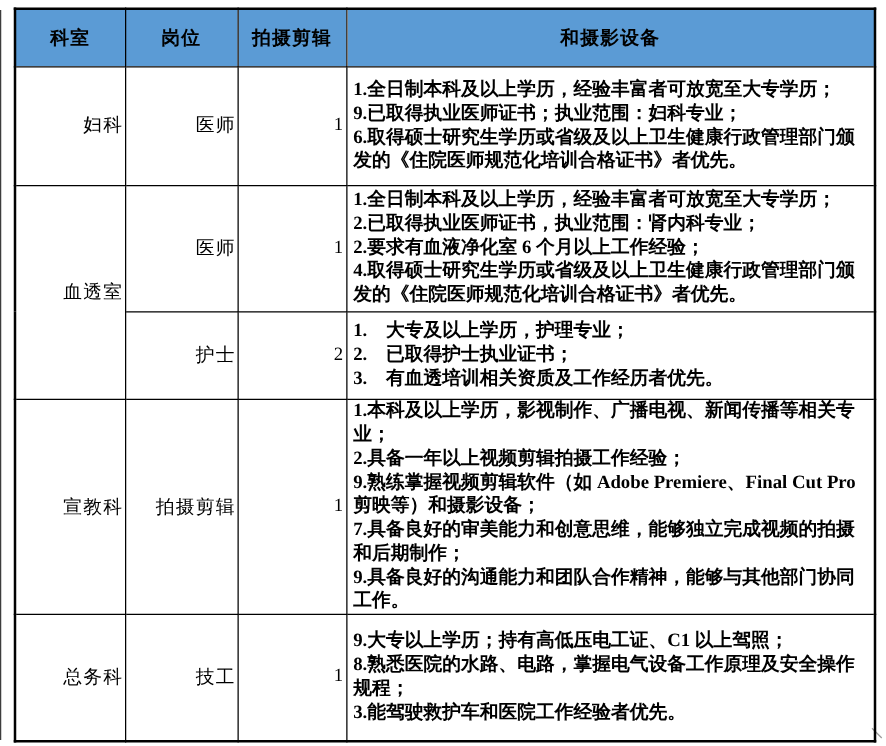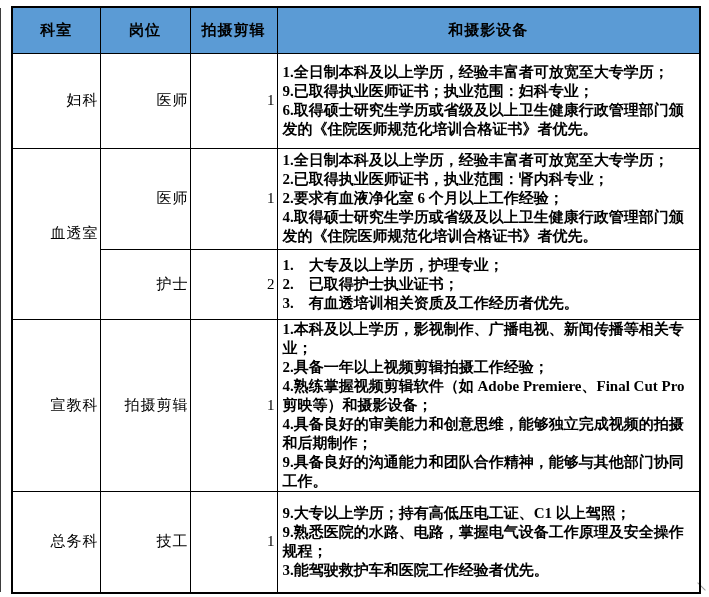--- a/index.html
+++ b/index.html
@@ -127,30 +127,30 @@
           <div class="req-item">3.　有血透培训相关资质及工作经历者优先。</div>
         </td>
       </tr>
       <tr style="height:172px">
         <td class="cell-center">宣教科</td>
         <td class="cell-center">拍摄剪辑</td>
         <td class="cell-center">1</td>
         <td class="cell-req">
           <div class="req-item">1.本科及以上学历，影视制作、广播电视、新闻传播等相关专业；</div>
           <div class="req-item">2.具备一年以上视频剪辑拍摄工作经验；</div>
-          <div class="req-item">4.熟练掌握视频剪辑软件（如 Adobe Premiere、Final Cut Pro 剪映等）和摄影设备；</div>
-          <div class="req-item">4.具备良好的审美能力和创意思维，能够独立完成视频的拍摄和后期制作；</div>
+          <div class="req-item">9.熟练掌握视频剪辑软件（如 Adobe Premiere、Final Cut Pro 剪映等）和摄影设备；</div>
+          <div class="req-item">7.具备良好的审美能力和创意思维，能够独立完成视频的拍摄和后期制作；</div>
           <div class="req-item">9.具备良好的沟通能力和团队合作精神，能够与其他部门协同工作。</div>
         </td>
       </tr>
       <tr style="height:102px">
         <td class="cell-center">总务科</td>
         <td class="cell-center">技工</td>
         <td class="cell-center">1</td>
         <td class="cell-req">
           <div class="req-item">9.大专以上学历；持有高低压电工证、C1 以上驾照；</div>
-          <div class="req-item">9.熟悉医院的水路、电路，掌握电气设备工作原理及安全操作规程；</div>
+          <div class="req-item">8.熟悉医院的水路、电路，掌握电气设备工作原理及安全操作规程；</div>
           <div class="req-item">3.能驾驶救护车和医院工作经验者优先。</div>
         </td>
       </tr>
     </tbody>
   </table>
 </div>
 
 </body></html>

